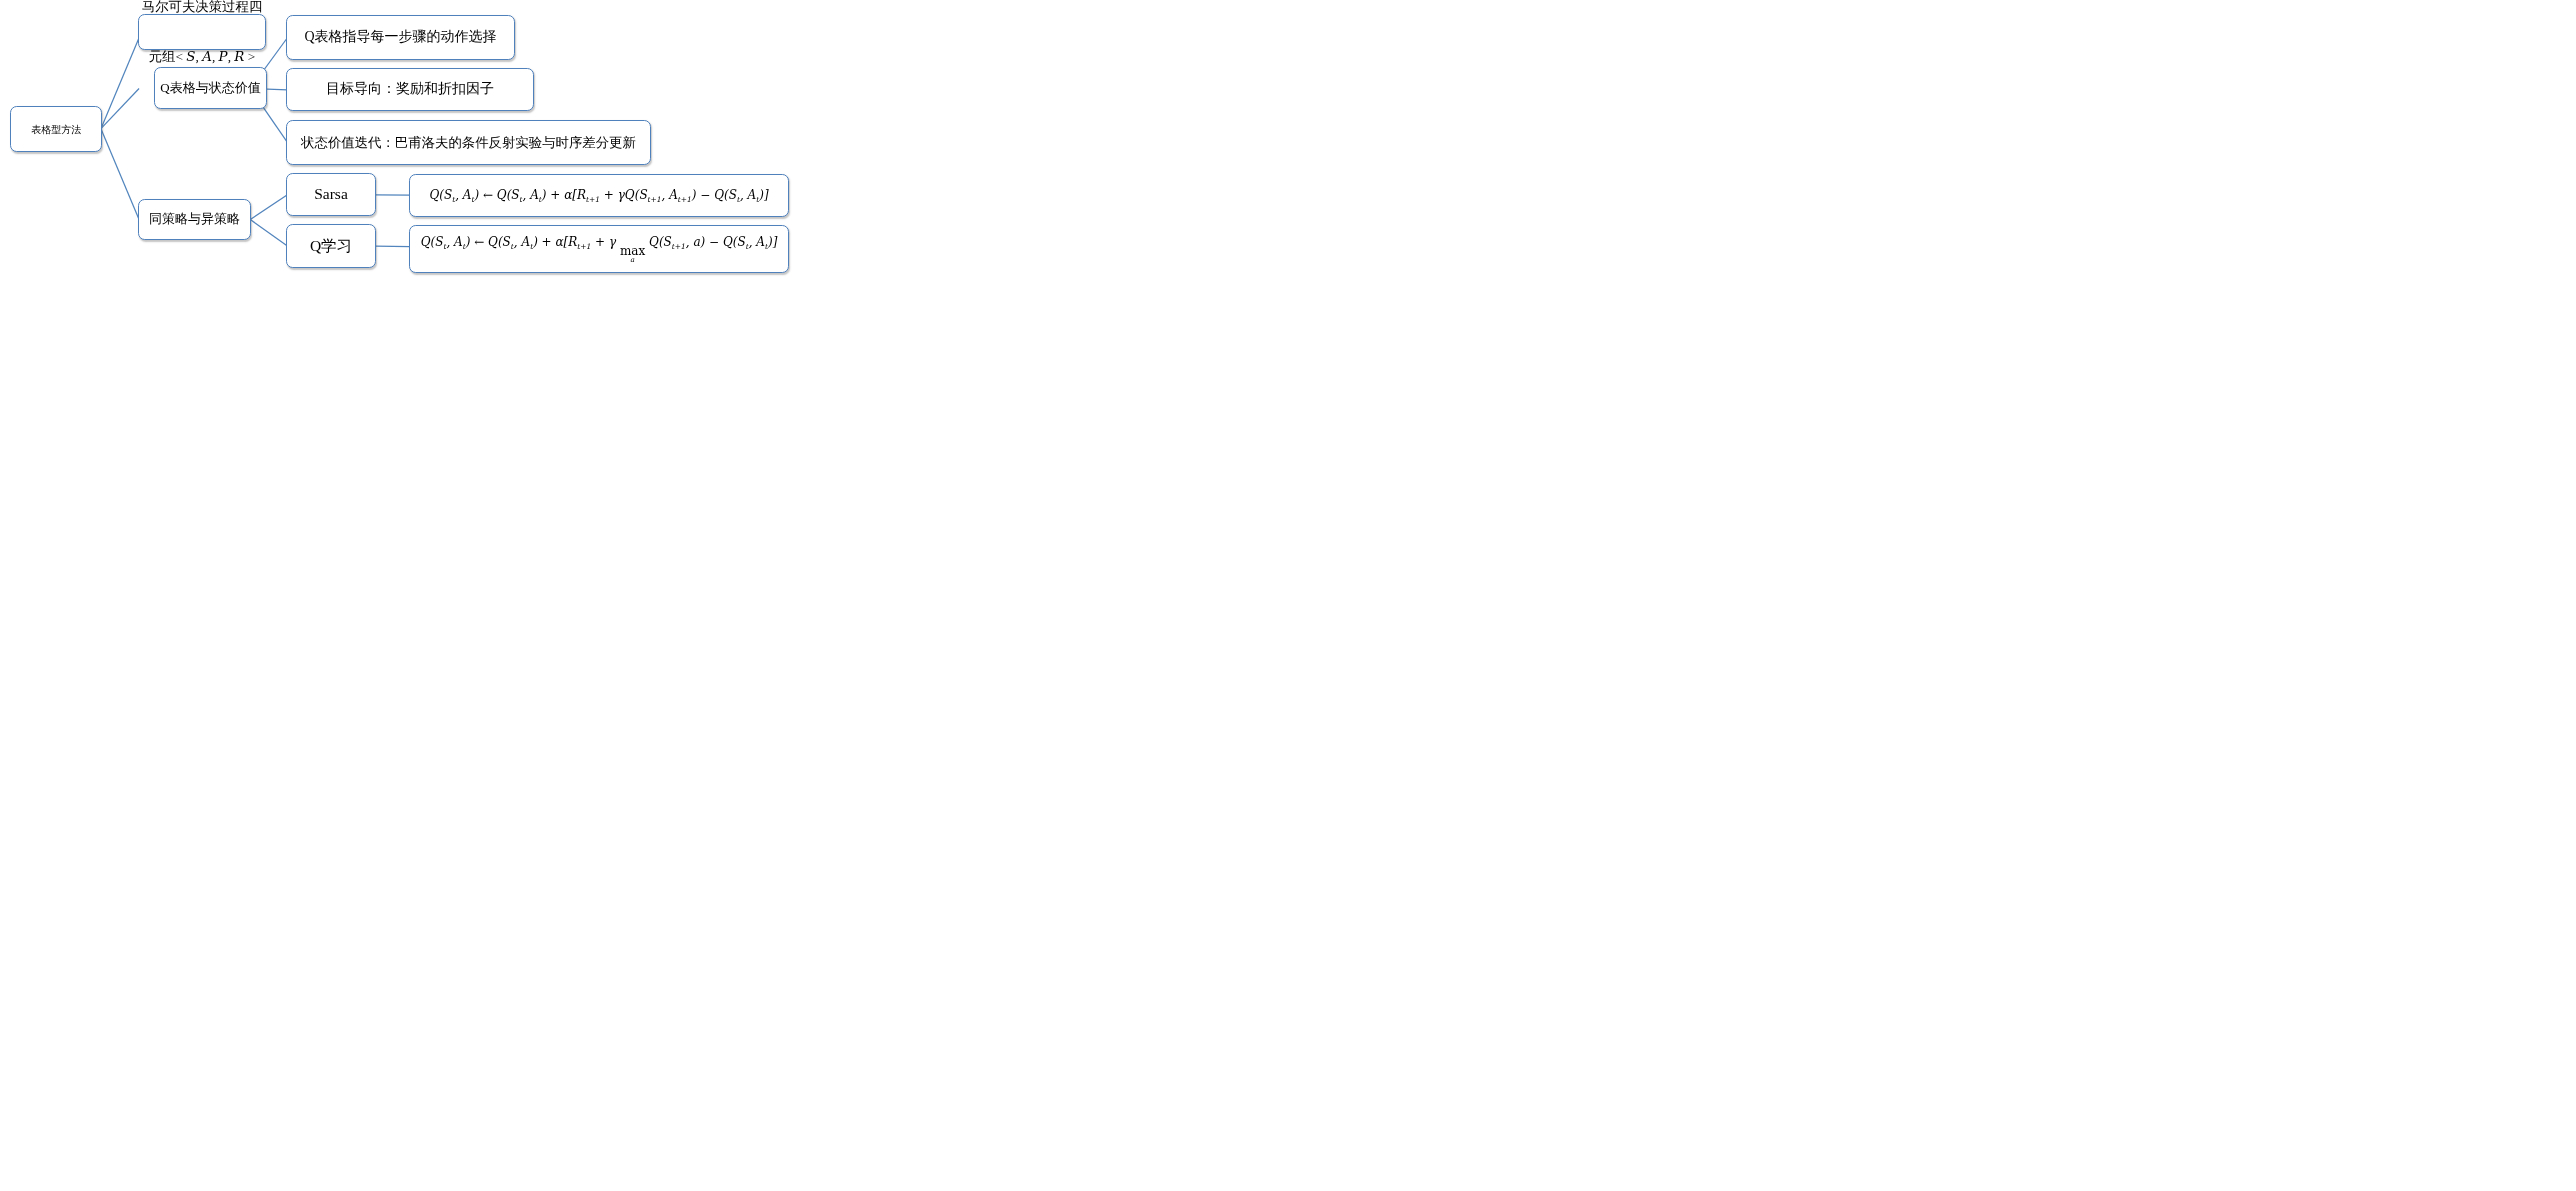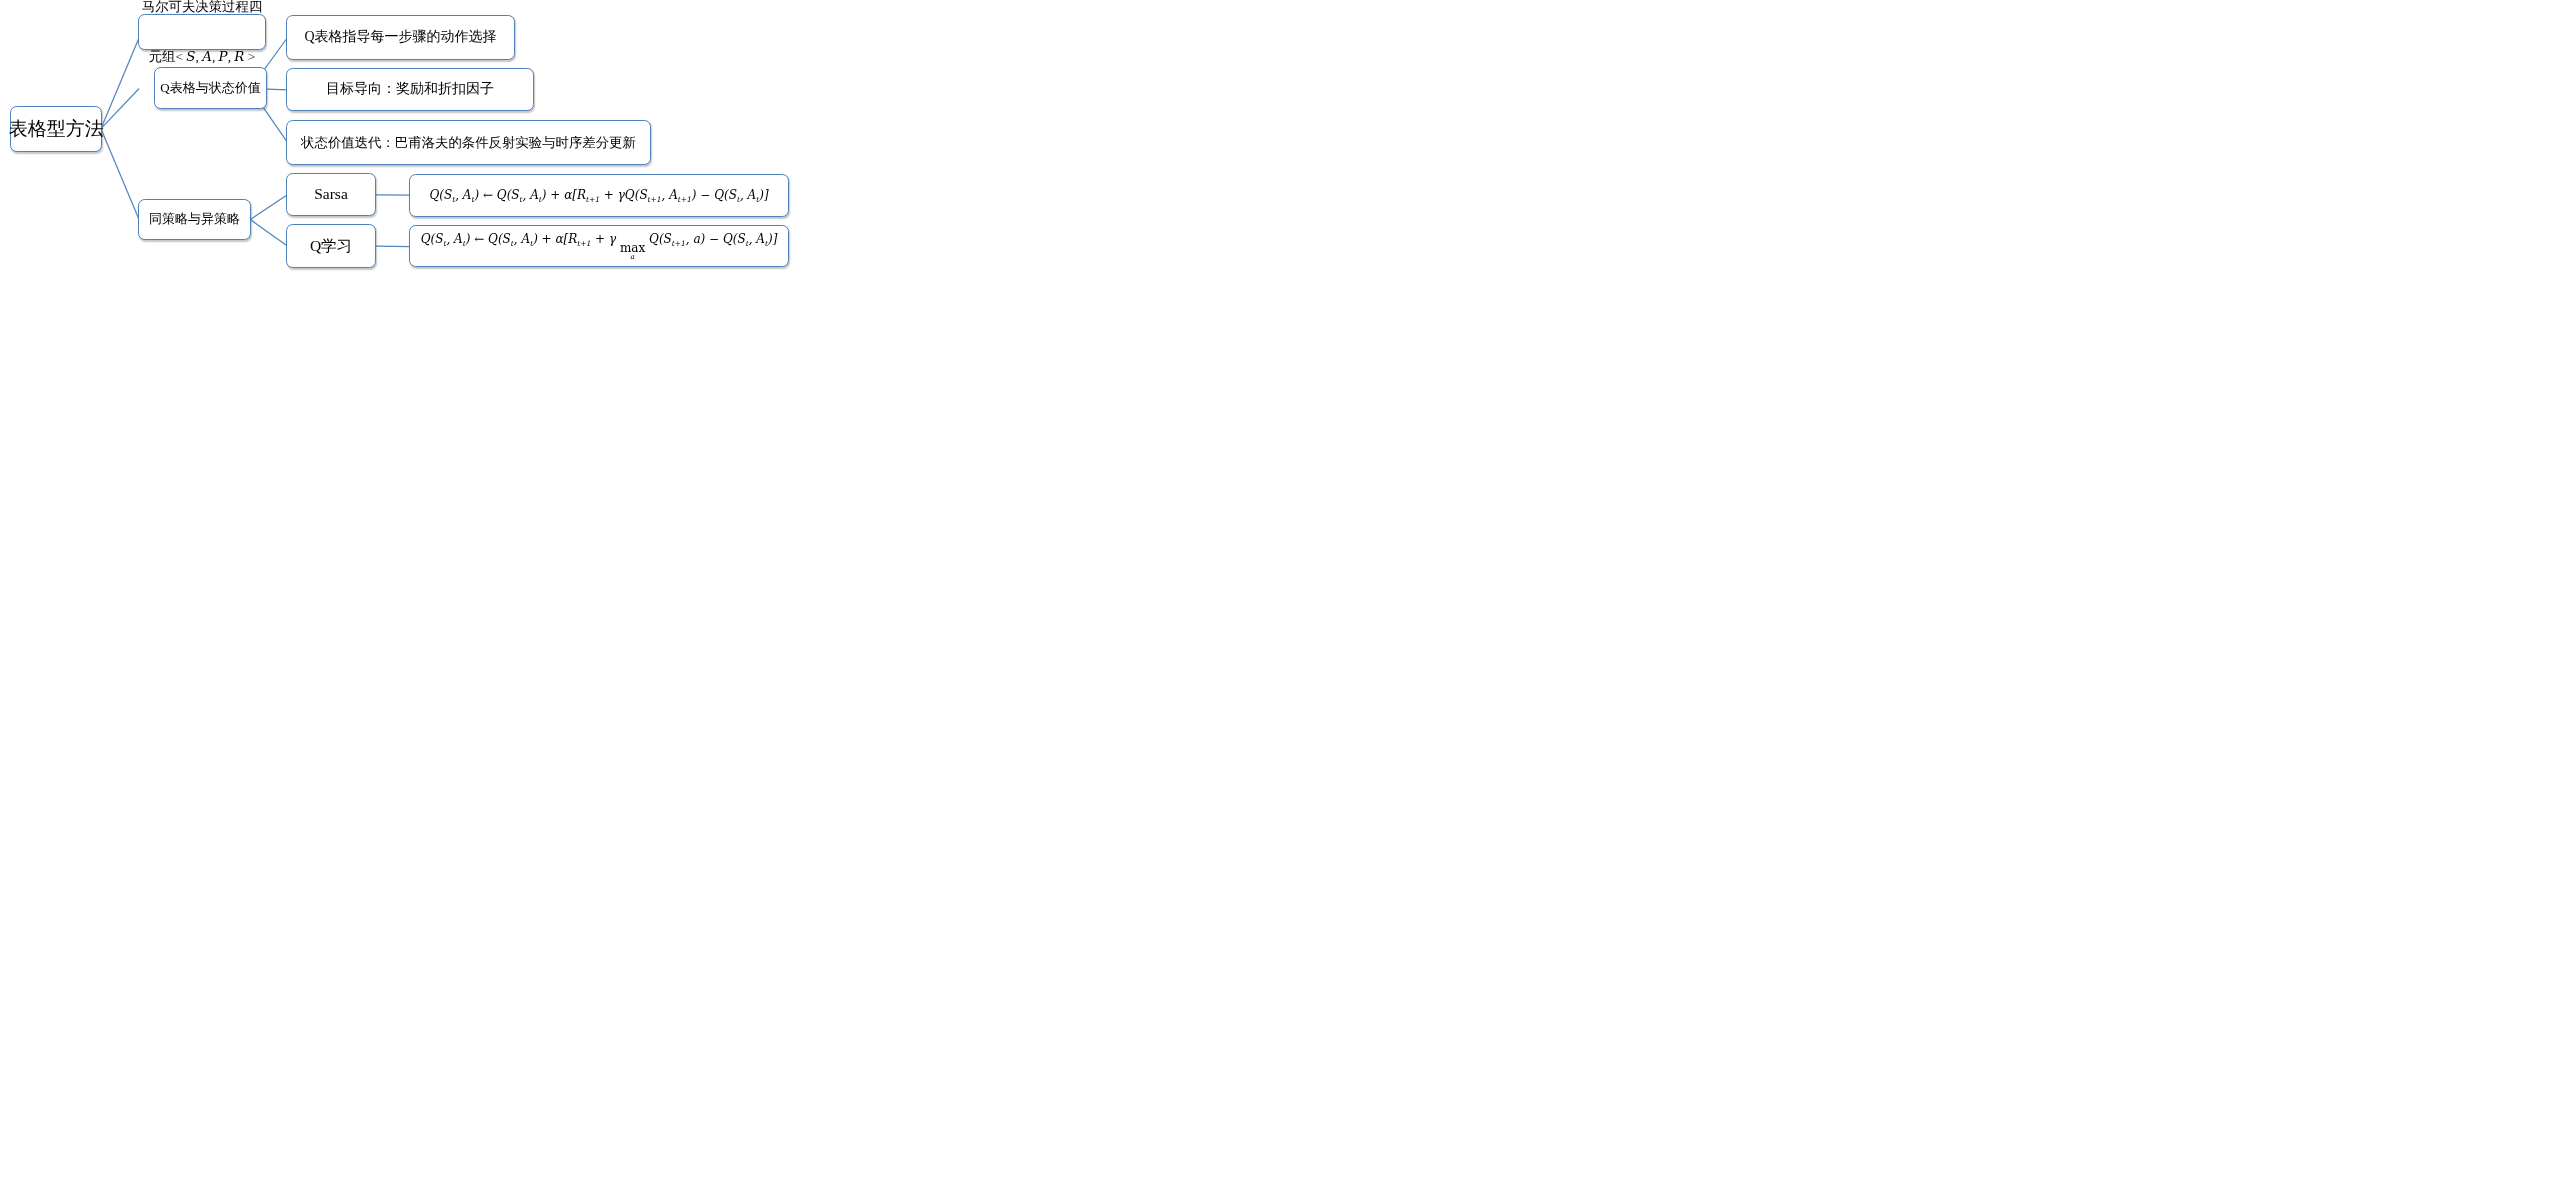--- a/index.html
+++ b/index.html
@@ -18,31 +18,31 @@
     border:1.5px solid var(--accent,#4f81bd);
     border-radius:6.7px;
     background:#fff;
     display:flex;flex-direction:column;align-items:center;justify-content:center;
     text-align:center;
     padding:1px 3.1px;
     box-shadow:1px 1.3px 1.5px rgba(90,90,90,.35);
     white-space:nowrap;
     line-height:1.3;
   }
-  .node-root      {left:10.3px;  top:106px; width:92px; height:46px; font-size:19px;}
+  .node-root      {left:10.3px;  top:106px; width:92px; height:46px; font-size:10px;}
   .node-mdp       {left:138px; top:14.4px;  width:128px; height:36px; font-size:13.4px; line-height:1.4;gap:32px;}
   .node-qtable    {left:154px; top:67px; width:113px; height:42px; font-size:13px;}
   .node-policy    {left:138px; top:199px; width:113px; height:41px; font-size:13px;}
   .node-c1        {left:286px; top:15px;  width:229px; height:45px; font-size:14px;}
   .node-c2        {left:286px; top:68px; width:248px; height:43px; font-size:14px;}
   .node-c3        {left:286px; top:120px; width:365px; height:45px; font-size:13.4px;}
   .node-sarsa     {left:286px; top:173px; width:90px; height:43px; font-size:15.5px;}
   .node-qlearn    {left:286px; top:224px; width:90px; height:44px; font-size:15.5px;align-items:center;}
   .node-formula1  {left:409px; top:174px; width:380px; height:43px;}
-  .node-formula2  {left:409px; top:225px; width:380px; height:42px;text-align:center;}
+  .node-formula2  {left:409px; top:225px; width:380px; height:48px;text-align:center;}
   .formula{
     font-style:italic;
     font-size:12px;
     white-space:nowrap;
     font-family:"DejaVu Serif","Liberation Serif",serif;
   }
   .formula sub{font-size:.62em;line-height:0;}
   .it{font-style:italic;font-family:"DejaVu Serif","Liberation Serif",serif;}
   .underop{
     display:inline-flex;flex-direction:column;align-items:center;

